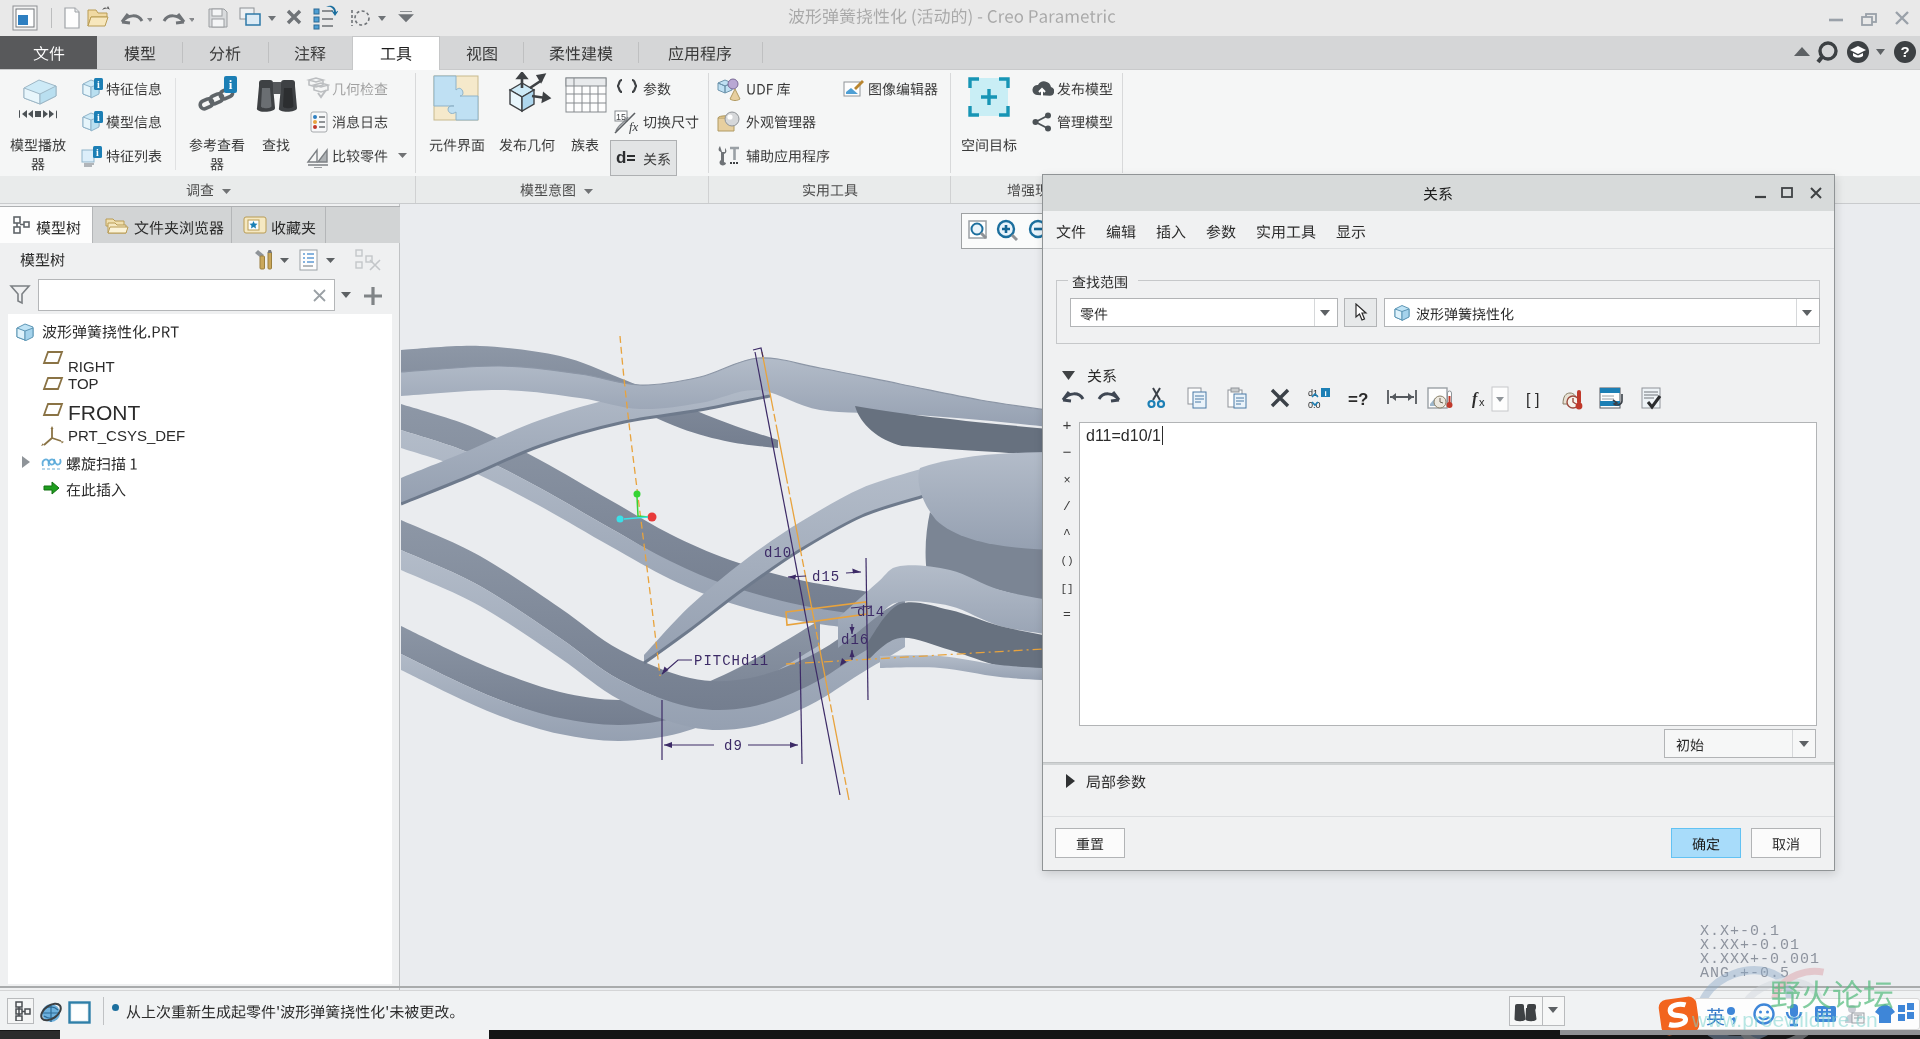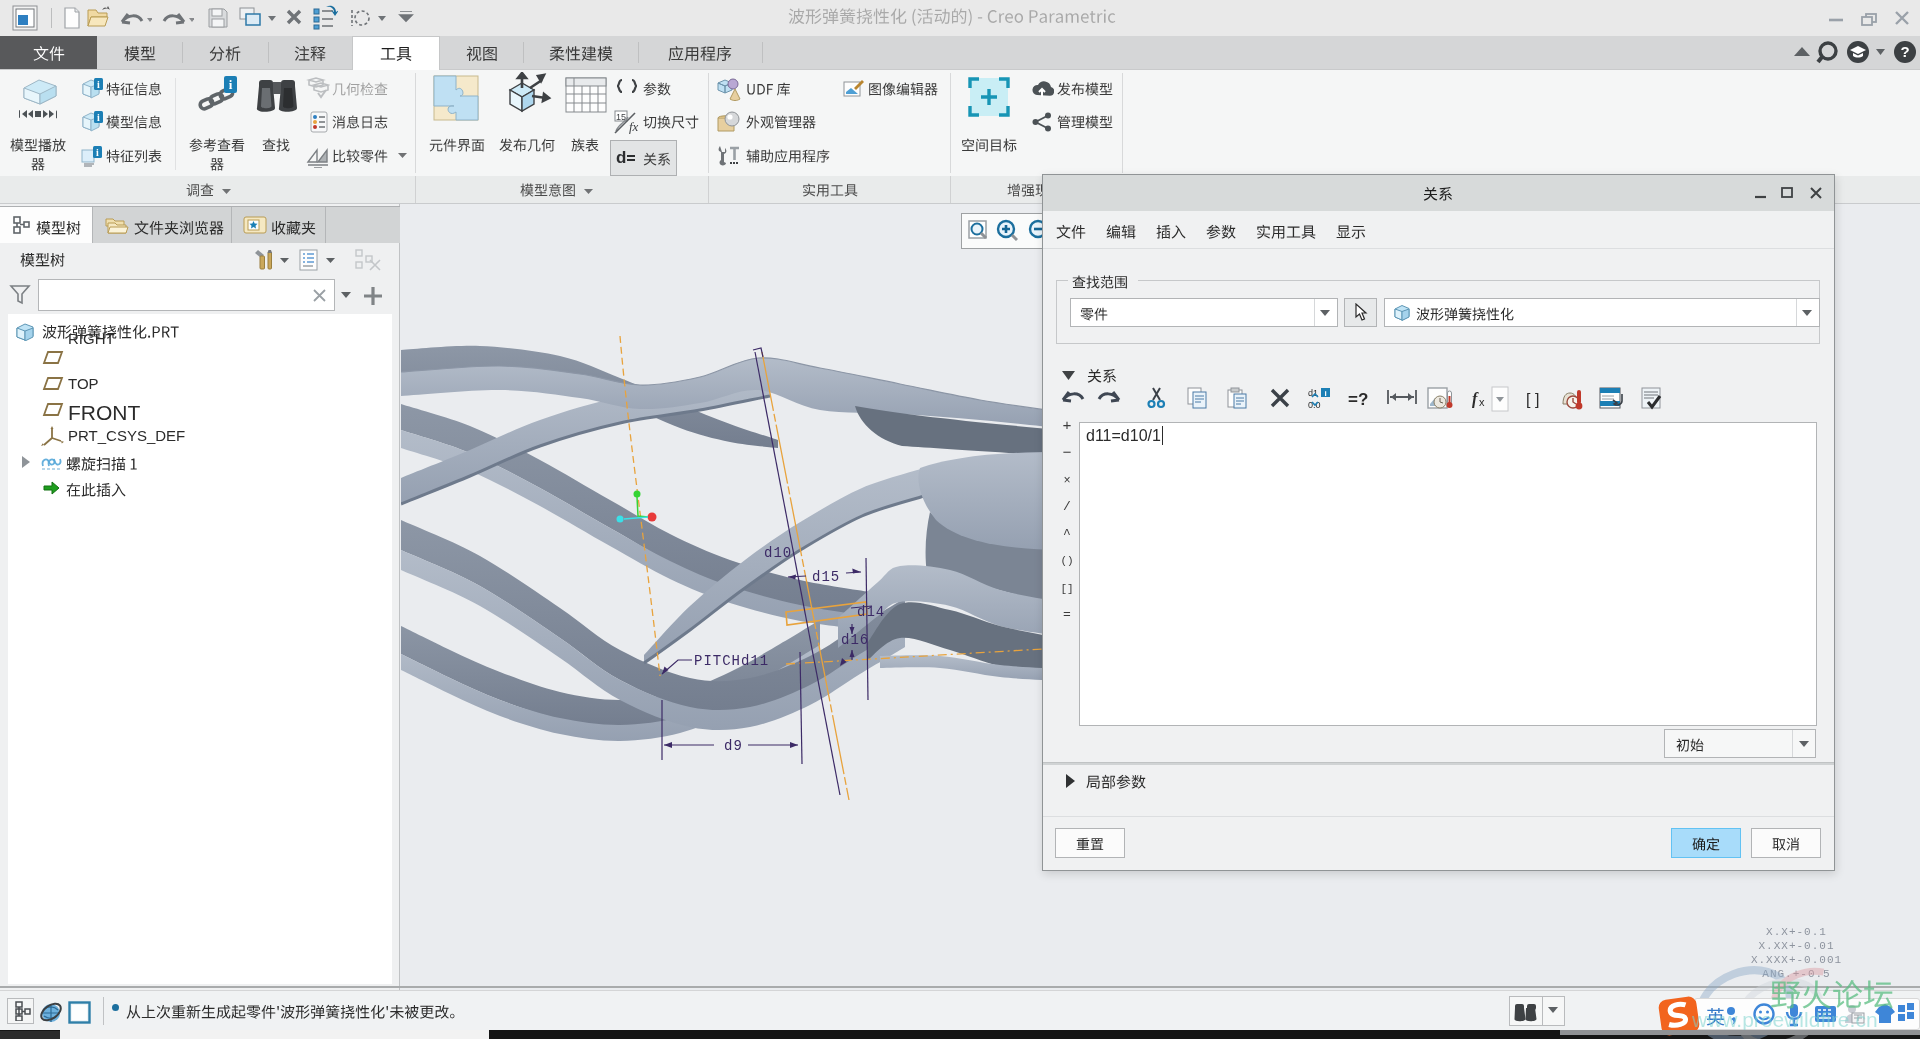--- a/index.html
+++ b/index.html
@@ -440,21 +440,21 @@
 <path d="M3 7l8-4 8 3v9l-8 4-8-3z" fill="#bfe3f5" stroke="#5d96b5"></path>
 <path d="M3 7l8 3v9l-8-3z" fill="#def2fb" stroke="#5d96b5"></path>
 <path d="M11 10l8-3v9l-8 4z" fill="#a5d3ec" stroke="#5d96b5"></path>
 </svg>
 <svg style="position:absolute;left:42.0px;top:320.5px;overflow:visible" width="141" height="26">
     <path transform="translate(0,16.5)" fill="#2b2b2b" d="M1.4 -11.7C2.3 -11.2 3.4 -10.4 4.0 -9.9L4.6 -10.8C4.1 -11.3 2.9 -12.0 2.0 -12.4ZM0.6 -7.6C1.5 -7.2 2.7 -6.5 3.2 -6.0L3.9 -6.9C3.3 -7.4 2.1 -8.0 1.2 -8.4ZM0.9 0.3 1.9 1.0C2.7 -0.4 3.6 -2.3 4.3 -3.8L3.4 -4.5C2.7 -2.8 1.6 -0.8 0.9 0.3ZM9.0 -9.4V-6.7H6.4V-9.4ZM5.3 -10.4V-6.6C5.3 -4.5 5.1 -1.5 3.5 0.6C3.8 0.7 4.2 1.0 4.4 1.2C5.9 -0.7 6.3 -3.5 6.4 -5.7H6.8C7.3 -4.2 8.1 -2.8 9.2 -1.7C8.1 -0.8 6.9 -0.1 5.5 0.3C5.8 0.5 6.1 1.0 6.3 1.2C7.6 0.8 8.8 0.0 9.9 -0.9C11.0 0.0 12.3 0.8 13.8 1.2C13.9 0.9 14.2 0.5 14.5 0.2C13.0 -0.1 11.8 -0.8 10.7 -1.7C11.9 -2.9 12.8 -4.5 13.3 -6.5L12.6 -6.8L12.4 -6.7H10.0V-9.4H12.9C12.6 -8.7 12.4 -8.0 12.1 -7.5L13.1 -7.2C13.5 -8.0 14.0 -9.2 14.4 -10.3L13.5 -10.5L13.3 -10.4H10.0V-12.6H9.0V-10.4ZM7.8 -5.7H11.9C11.4 -4.4 10.8 -3.3 9.9 -2.4C9.0 -3.3 8.3 -4.5 7.8 -5.7Z M27.7 -12.4C26.8 -11.1 25.0 -9.9 23.6 -9.2C23.9 -8.9 24.2 -8.6 24.4 -8.4C25.9 -9.2 27.6 -10.5 28.7 -11.9ZM28.1 -8.2C27.1 -6.9 25.3 -5.6 23.8 -4.8C24.0 -4.6 24.4 -4.2 24.6 -4.0C26.2 -4.9 28.0 -6.3 29.1 -7.8ZM28.5 -4.2C27.3 -2.3 25.2 -0.6 23.0 0.3C23.3 0.5 23.6 0.9 23.8 1.2C26.1 0.1 28.2 -1.7 29.5 -3.8ZM21.1 -10.6V-6.7H18.6V-10.6ZM15.6 -6.7V-5.7H17.6C17.5 -3.4 17.2 -1.2 15.6 0.5C15.8 0.7 16.2 1.1 16.4 1.3C18.2 -0.7 18.6 -3.2 18.6 -5.7H21.1V1.2H22.2V-5.7H23.8V-6.7H22.2V-10.6H23.6V-11.7H15.9V-10.6H17.6V-6.7Z M36.8 -12.1C37.4 -11.3 38.0 -10.3 38.3 -9.7L39.2 -10.2C38.9 -10.8 38.3 -11.8 37.7 -12.5ZM31.1 -8.6C31.1 -7.2 31.0 -5.3 30.9 -4.2H34.0C33.8 -1.4 33.7 -0.3 33.4 -0.1C33.3 0.1 33.1 0.1 32.9 0.1C32.6 0.1 31.9 0.1 31.1 0.0C31.3 0.3 31.5 0.8 31.5 1.1C32.2 1.1 32.9 1.2 33.3 1.1C33.8 1.1 34.0 1.0 34.3 0.7C34.7 0.2 34.9 -1.1 35.1 -4.7C35.1 -4.9 35.1 -5.2 35.1 -5.2H32.0L32.1 -7.6H35.1V-11.9H30.9V-10.9H34.0V-8.6ZM37.2 -6.2H39.3V-4.8H37.2ZM40.5 -6.2H42.7V-4.8H40.5ZM37.2 -8.5H39.3V-7.1H37.2ZM40.5 -8.5H42.7V-7.1H40.5ZM35.3 -2.6V-1.6H39.3V1.2H40.5V-1.6H44.4V-2.6H40.5V-3.9H43.8V-9.4H41.5C42.1 -10.2 42.7 -11.3 43.2 -12.2L42.1 -12.6C41.7 -11.6 41.0 -10.3 40.4 -9.4H36.2V-3.9H39.3V-2.6Z M50.1 -0.8C49.2 -0.3 47.4 0.1 45.8 0.3C46.0 0.5 46.4 1.0 46.6 1.2C48.1 0.9 50.0 0.3 51.1 -0.4ZM53.8 -0.2C55.4 0.2 57.0 0.7 58.0 1.1L59.0 0.5C57.9 0.0 56.1 -0.5 54.5 -0.8ZM54.2 -9.6V-8.6H50.6V-9.5H49.5V-8.6H46.3V-7.8H49.5V-6.8H45.8V-5.9H51.9V-5.1H47.5V-1.0H57.6V-5.1H53.0V-5.9H59.2V-6.8H55.4V-7.8H58.6V-8.6H55.4V-9.6ZM50.6 -7.8H54.2V-6.8H50.6ZM48.6 -2.7H51.9V-1.7H48.6ZM53.0 -2.7H56.5V-1.7H53.0ZM48.6 -4.3H51.9V-3.4H48.6ZM53.0 -4.3H56.5V-3.4H53.0ZM48.0 -12.7C47.5 -11.6 46.6 -10.6 45.7 -9.9C46.0 -9.8 46.4 -9.5 46.6 -9.3C47.1 -9.7 47.5 -10.2 48.0 -10.7H49.1C49.4 -10.3 49.6 -9.9 49.7 -9.6L50.7 -9.9C50.6 -10.2 50.5 -10.4 50.3 -10.7H52.4V-11.5H48.5C48.7 -11.8 48.9 -12.1 49.0 -12.4ZM53.9 -12.7C53.5 -11.6 52.7 -10.6 51.9 -10.0C52.2 -9.8 52.6 -9.6 52.9 -9.4C53.2 -9.8 53.7 -10.2 54.0 -10.7H55.3C55.6 -10.3 56.0 -9.8 56.1 -9.5L57.1 -9.9C57.0 -10.1 56.8 -10.4 56.6 -10.7H59.2V-11.5H54.5C54.7 -11.8 54.8 -12.1 54.9 -12.4Z M62.4 -12.6V-9.6H60.7V-8.5H62.4V-5.3L60.6 -4.6L60.9 -3.6L62.4 -4.1V-0.2C62.4 0.0 62.4 0.1 62.2 0.1C62.0 0.1 61.5 0.1 60.9 0.1C61.0 0.4 61.2 0.8 61.2 1.1C62.1 1.1 62.6 1.1 63.0 0.9C63.3 0.7 63.5 0.4 63.5 -0.2V-4.5L65.2 -5.2L65.0 -6.3L63.5 -5.7V-8.5H65.0V-9.6H63.5V-12.6ZM72.6 -9.7C72.0 -9.0 71.2 -8.4 70.2 -7.9C69.9 -8.4 69.6 -9.1 69.3 -9.8L73.8 -10.2L73.7 -11.2L69.0 -10.7C68.9 -11.3 68.8 -11.9 68.8 -12.5H67.8C67.8 -11.9 67.9 -11.2 68.0 -10.6L65.6 -10.4L65.7 -9.4L68.3 -9.7C68.5 -8.8 68.9 -8.1 69.3 -7.5C68.1 -7.0 66.8 -6.6 65.5 -6.3C65.7 -6.1 66.0 -5.7 66.2 -5.4C67.4 -5.8 68.7 -6.1 69.8 -6.7C70.7 -5.7 71.6 -5.1 72.6 -5.1C73.6 -5.1 73.9 -5.6 74.1 -7.2C73.8 -7.3 73.5 -7.4 73.3 -7.6C73.2 -6.5 73.1 -6.1 72.7 -6.1C72.1 -6.1 71.4 -6.5 70.8 -7.1C71.9 -7.7 72.9 -8.4 73.6 -9.3ZM65.4 -4.6V-3.6H67.8C67.6 -1.6 67.1 -0.4 64.8 0.3C65.1 0.5 65.4 0.9 65.5 1.2C68.0 0.4 68.7 -1.1 68.9 -3.6H70.4V-0.4C70.4 0.7 70.6 1.0 71.7 1.0C71.9 1.0 72.9 1.0 73.1 1.0C74.0 1.0 74.3 0.5 74.4 -1.1C74.1 -1.2 73.7 -1.3 73.4 -1.5C73.4 -0.1 73.3 0.1 73.0 0.1C72.8 0.1 72.0 0.1 71.9 0.1C71.5 0.1 71.5 0.0 71.5 -0.4V-3.6H74.1V-4.6Z M77.6 -12.6V1.2H78.7V-12.6ZM76.2 -9.8C76.1 -8.5 75.8 -6.9 75.4 -5.9L76.3 -5.6C76.7 -6.7 77.0 -8.4 77.1 -9.6ZM78.8 -9.8C79.2 -9.0 79.7 -7.9 79.8 -7.2L80.7 -7.7C80.5 -8.3 80.1 -9.4 79.6 -10.2ZM80.0 -0.4V0.7H89.2V-0.4H85.5V-4.2H88.5V-5.2H85.5V-8.3H88.9V-9.4H85.5V-12.5H84.3V-9.4H82.5C82.7 -10.2 82.8 -10.9 83.0 -11.7L81.9 -11.9C81.5 -9.9 80.9 -7.8 80.1 -6.5C80.3 -6.4 80.8 -6.1 81.1 -6.0C81.5 -6.6 81.8 -7.4 82.1 -8.3H84.3V-5.2H81.1V-4.2H84.3V-0.4Z M103.0 -10.4C102.0 -8.8 100.5 -7.3 98.9 -6.1V-12.3H97.7V-5.2C96.8 -4.5 95.8 -3.9 94.8 -3.4C95.1 -3.2 95.5 -2.9 95.7 -2.6C96.3 -3.0 97.0 -3.4 97.7 -3.8V-1.2C97.7 0.5 98.2 0.9 99.7 0.9C100.0 0.9 102.0 0.9 102.4 0.9C104.0 0.9 104.3 -0.1 104.4 -2.9C104.1 -3.0 103.6 -3.2 103.3 -3.4C103.2 -0.9 103.1 -0.2 102.3 -0.2C101.9 -0.2 100.2 -0.2 99.8 -0.2C99.1 -0.2 98.9 -0.4 98.9 -1.2V-4.6C100.9 -6.0 102.7 -7.8 104.1 -9.7ZM94.7 -12.6C93.8 -10.3 92.2 -8.1 90.6 -6.6C90.9 -6.4 91.2 -5.8 91.4 -5.5C92.0 -6.1 92.5 -6.8 93.1 -7.5V1.2H94.3V-9.3C94.9 -10.2 95.4 -11.2 95.8 -12.3Z M107.1 0.2C107.6 0.2 108.1 -0.2 108.1 -0.8C108.1 -1.5 107.6 -1.9 107.1 -1.9C106.5 -1.9 106.1 -1.5 106.1 -0.8C106.1 -0.2 106.5 0.2 107.1 0.2Z M110.7 0.0H112.1V-4.4H113.9C116.3 -4.4 117.9 -5.4 117.9 -7.8C117.9 -10.2 116.3 -11.0 113.8 -11.0H110.7ZM112.1 -5.5V-9.9H113.6C115.6 -9.9 116.5 -9.4 116.5 -7.8C116.5 -6.2 115.6 -5.5 113.7 -5.5Z M121.6 -5.8V-9.9H123.4C125.1 -9.9 126.1 -9.4 126.1 -7.9C126.1 -6.5 125.1 -5.8 123.4 -5.8ZM126.2 0.0H127.8L125.0 -4.8C126.5 -5.2 127.5 -6.2 127.5 -7.9C127.5 -10.2 125.9 -11.0 123.6 -11.0H120.2V0.0H121.6V-4.7H123.5Z M132.0 0.0H133.4V-9.8H136.7V-11.0H128.7V-9.8H132.0Z"></path>
   </svg>
 <svg class="abs" style="left:42px;top:350px" width="22" height="16">
 <path d="M6 2h14L16 13H2z" fill="none" stroke="#8a7345" stroke-width="1.8"></path>
 </svg>
-<div style="position:absolute;left:68px;top:330px;font-size:15px;color:#2b2b2b">RIGHT</div>
+<div style="position:absolute;left:68px;top:358px;font-size:15px;color:#2b2b2b">RIGHT</div>
 <svg class="abs" style="left:42px;top:376px" width="22" height="16">
 <path d="M6 2h14L16 13H2z" fill="none" stroke="#8a7345" stroke-width="1.8"></path>
 </svg>
 <div style="position:absolute;left:68px;top:375px;font-size:15px;color:#2b2b2b">TOP</div>
 <svg class="abs" style="left:42px;top:402px" width="22" height="16">
 <path d="M6 2h14L16 13H2z" fill="none" stroke="#8a7345" stroke-width="1.8"></path>
 </svg>
 <div style="position:absolute;left:68px;top:401px;font-size:21px;color:#2b2b2b">FRONT</div>
 <svg class="abs" style="left:40px;top:426px" width="24" height="22">
 <path d="M12 3v9M12 12l-8 7M12 12l9 3" stroke="#8a7345" stroke-width="1.8" fill="none"></path>
@@ -562,21 +562,21 @@
 <text x="724" y="750">d9</text>
 </g>
 <g>
 <circle cx="637" cy="494" r="3.5" fill="#35d435"></circle>
 <circle cx="620" cy="519" r="3.5" fill="#3ae0e8"></circle>
 <circle cx="652" cy="517" r="4.5" fill="#e83a3a"></circle>
 <path d="M637 497 L638 516 L648 517" stroke="#35d435" stroke-width="1.5" fill="none"></path>
 <path d="M624 519 L648 517" stroke="#3ae0e8" stroke-width="1.5" fill="none"></path>
 </g>
 </svg>
-<div style="position:absolute;left:1700px;top:925px;width:193px;text-align:center;font-family:'Liberation Mono',monospace;font-size:11px;line-height:14px;color:#8d939e;letter-spacing:1px">X.X+-0.1<br>X.XX+-0.01<br>X.XXX+-0.001<br>ANG.+-0.5</div>
+<div style="position:absolute;left:1700px;top:925px;width:193px;text-align:left;font-family:'Liberation Mono',monospace;font-size:15px;line-height:14px;color:#8d939e;letter-spacing:1px">X.X+-0.1<br>X.XX+-0.01<br>X.XXX+-0.001<br>ANG.+-0.5</div>
 <div style="position:absolute;left:1042px;top:174px;width:793px;height:697px;background:#f0f1f2;border:1px solid #909496;box-shadow:1px 3px 9px rgba(0,0,0,0.14)"></div>
 <div style="position:absolute;left:1043px;top:175px;width:791px;height:36px;background:#d7dada"></div>
 <svg style="position:absolute;left:1423.0px;top:182.5px;overflow:visible" width="34" height="26">
     <path transform="translate(0,16.5)" fill="#1d1d1d" d="M3.4 -12.0C4.0 -11.2 4.6 -10.1 4.9 -9.4H1.9V-8.3H6.9V-6.5C6.9 -6.2 6.9 -5.9 6.9 -5.6H1.0V-4.5H6.7C6.2 -2.9 4.8 -1.2 0.7 0.2C1.0 0.4 1.4 0.9 1.5 1.2C5.4 -0.2 7.0 -1.9 7.7 -3.6C9.0 -1.3 10.9 0.3 13.6 1.1C13.8 0.8 14.1 0.3 14.4 0.0C11.7 -0.7 9.6 -2.3 8.5 -4.5H14.0V-5.6H8.2L8.2 -6.4V-8.3H13.2V-9.4H10.2C10.8 -10.2 11.4 -11.2 11.9 -12.1L10.7 -12.5C10.3 -11.6 9.6 -10.3 9.0 -9.4H4.9L5.9 -9.9C5.6 -10.7 5.0 -11.7 4.3 -12.5Z M19.3 -3.4C18.5 -2.3 17.2 -1.2 16.1 -0.4C16.4 -0.3 16.8 0.1 17.0 0.3C18.2 -0.5 19.5 -1.7 20.4 -3.0ZM24.5 -2.9C25.8 -1.9 27.3 -0.5 28.1 0.3L29.0 -0.3C28.2 -1.2 26.7 -2.5 25.4 -3.4ZM25.0 -6.7C25.4 -6.3 25.8 -5.9 26.2 -5.4L19.6 -5.0C21.8 -6.1 24.1 -7.5 26.3 -9.2L25.5 -9.9C24.7 -9.3 23.9 -8.7 23.1 -8.1L19.4 -8.0C20.5 -8.7 21.6 -9.7 22.6 -10.7C24.6 -10.9 26.4 -11.2 27.8 -11.5L27.0 -12.5C24.6 -11.9 20.2 -11.5 16.6 -11.3C16.7 -11.0 16.9 -10.6 16.9 -10.3C18.2 -10.4 19.6 -10.5 21.0 -10.6C20.0 -9.6 18.9 -8.7 18.5 -8.4C18.1 -8.1 17.7 -7.9 17.4 -7.8C17.6 -7.5 17.7 -7.0 17.7 -6.8C18.1 -6.9 18.5 -7.0 21.6 -7.2C20.3 -6.4 19.2 -5.8 18.7 -5.5C17.7 -5.1 17.1 -4.8 16.6 -4.7C16.7 -4.4 16.9 -3.9 16.9 -3.7C17.4 -3.8 17.9 -3.9 22.1 -4.2V-0.3C22.1 -0.1 22.0 -0.1 21.8 -0.1C21.5 -0.0 20.7 -0.0 19.8 -0.1C20.0 0.2 20.2 0.7 20.2 1.0C21.3 1.0 22.1 1.0 22.6 0.8C23.1 0.7 23.2 0.3 23.2 -0.3V-4.3L26.9 -4.6C27.4 -4.1 27.7 -3.6 28.0 -3.2L28.9 -3.8C28.3 -4.7 27.0 -6.1 25.8 -7.1Z"></path>
   </svg>
 <svg class="abs" style="left:1753px;top:185px" width="76" height="16">
 <path d="M2 12h11" stroke="#3f4244" stroke-width="2.2"></path>
 <rect x="29" y="3" width="10" height="9" fill="none" stroke="#3f4244" stroke-width="1.8"></rect>
 <path d="M58 3l10 10M68 3L58 13" stroke="#3f4244" stroke-width="2"></path>
 </svg>

